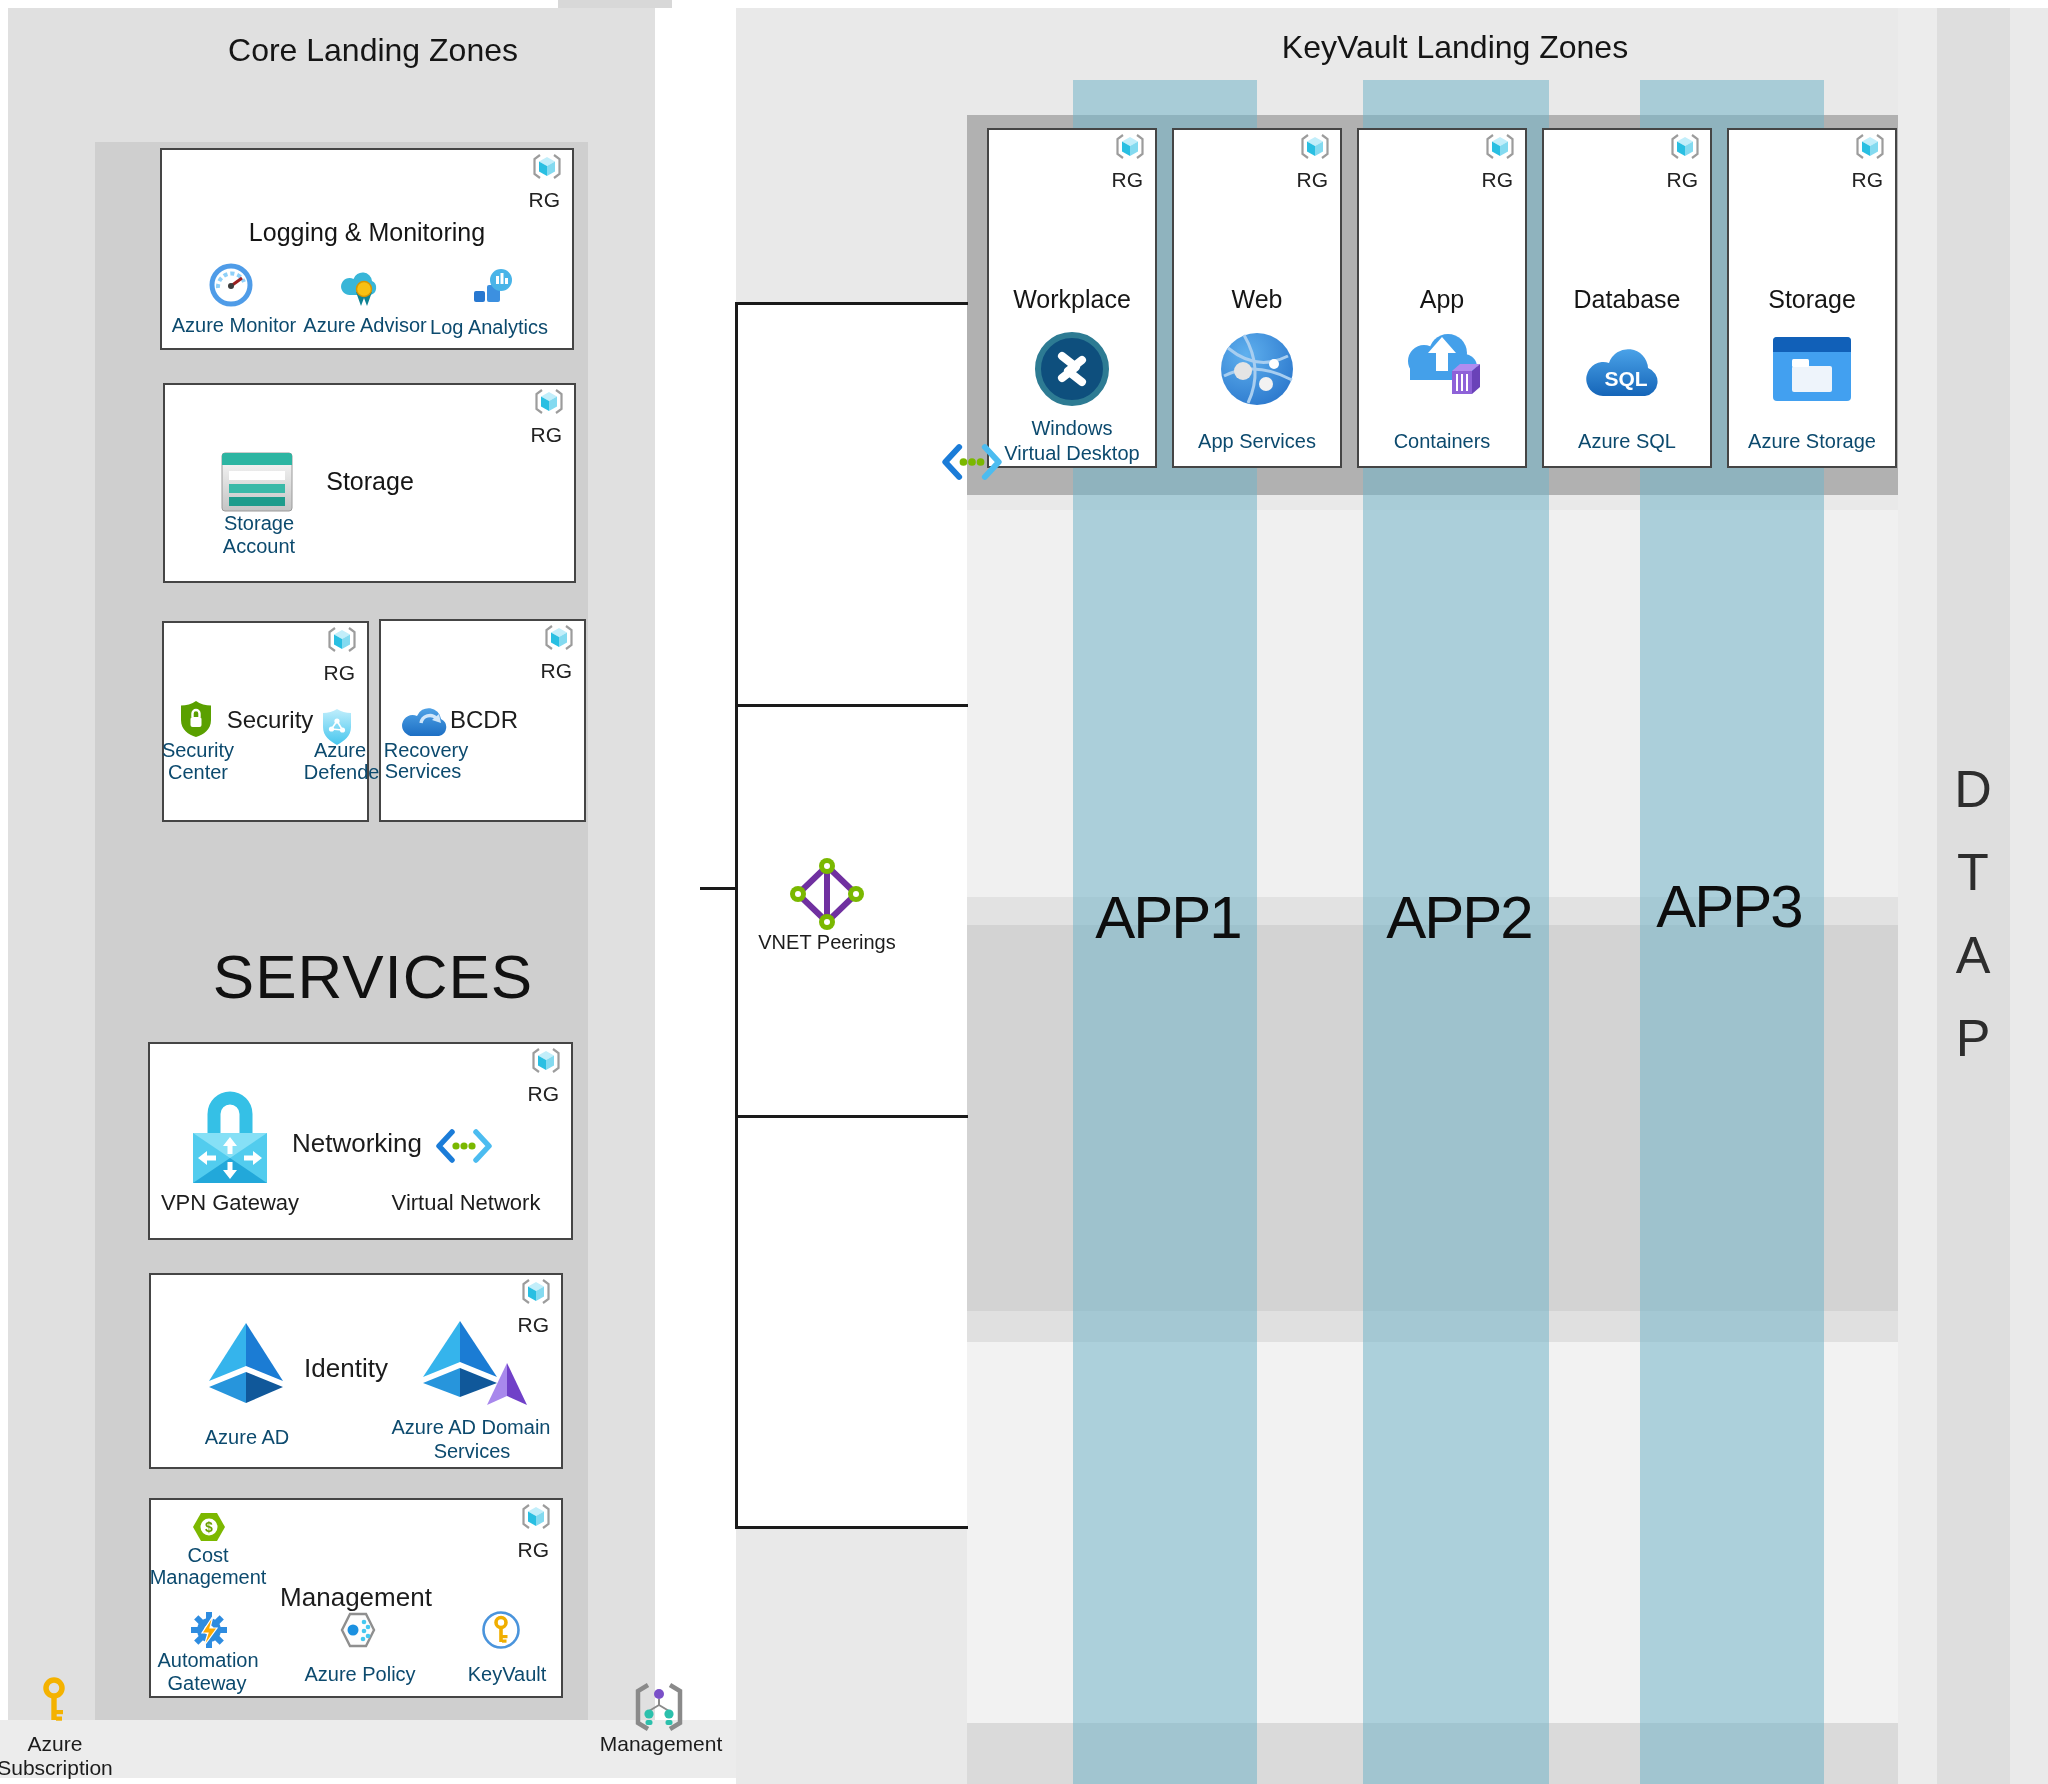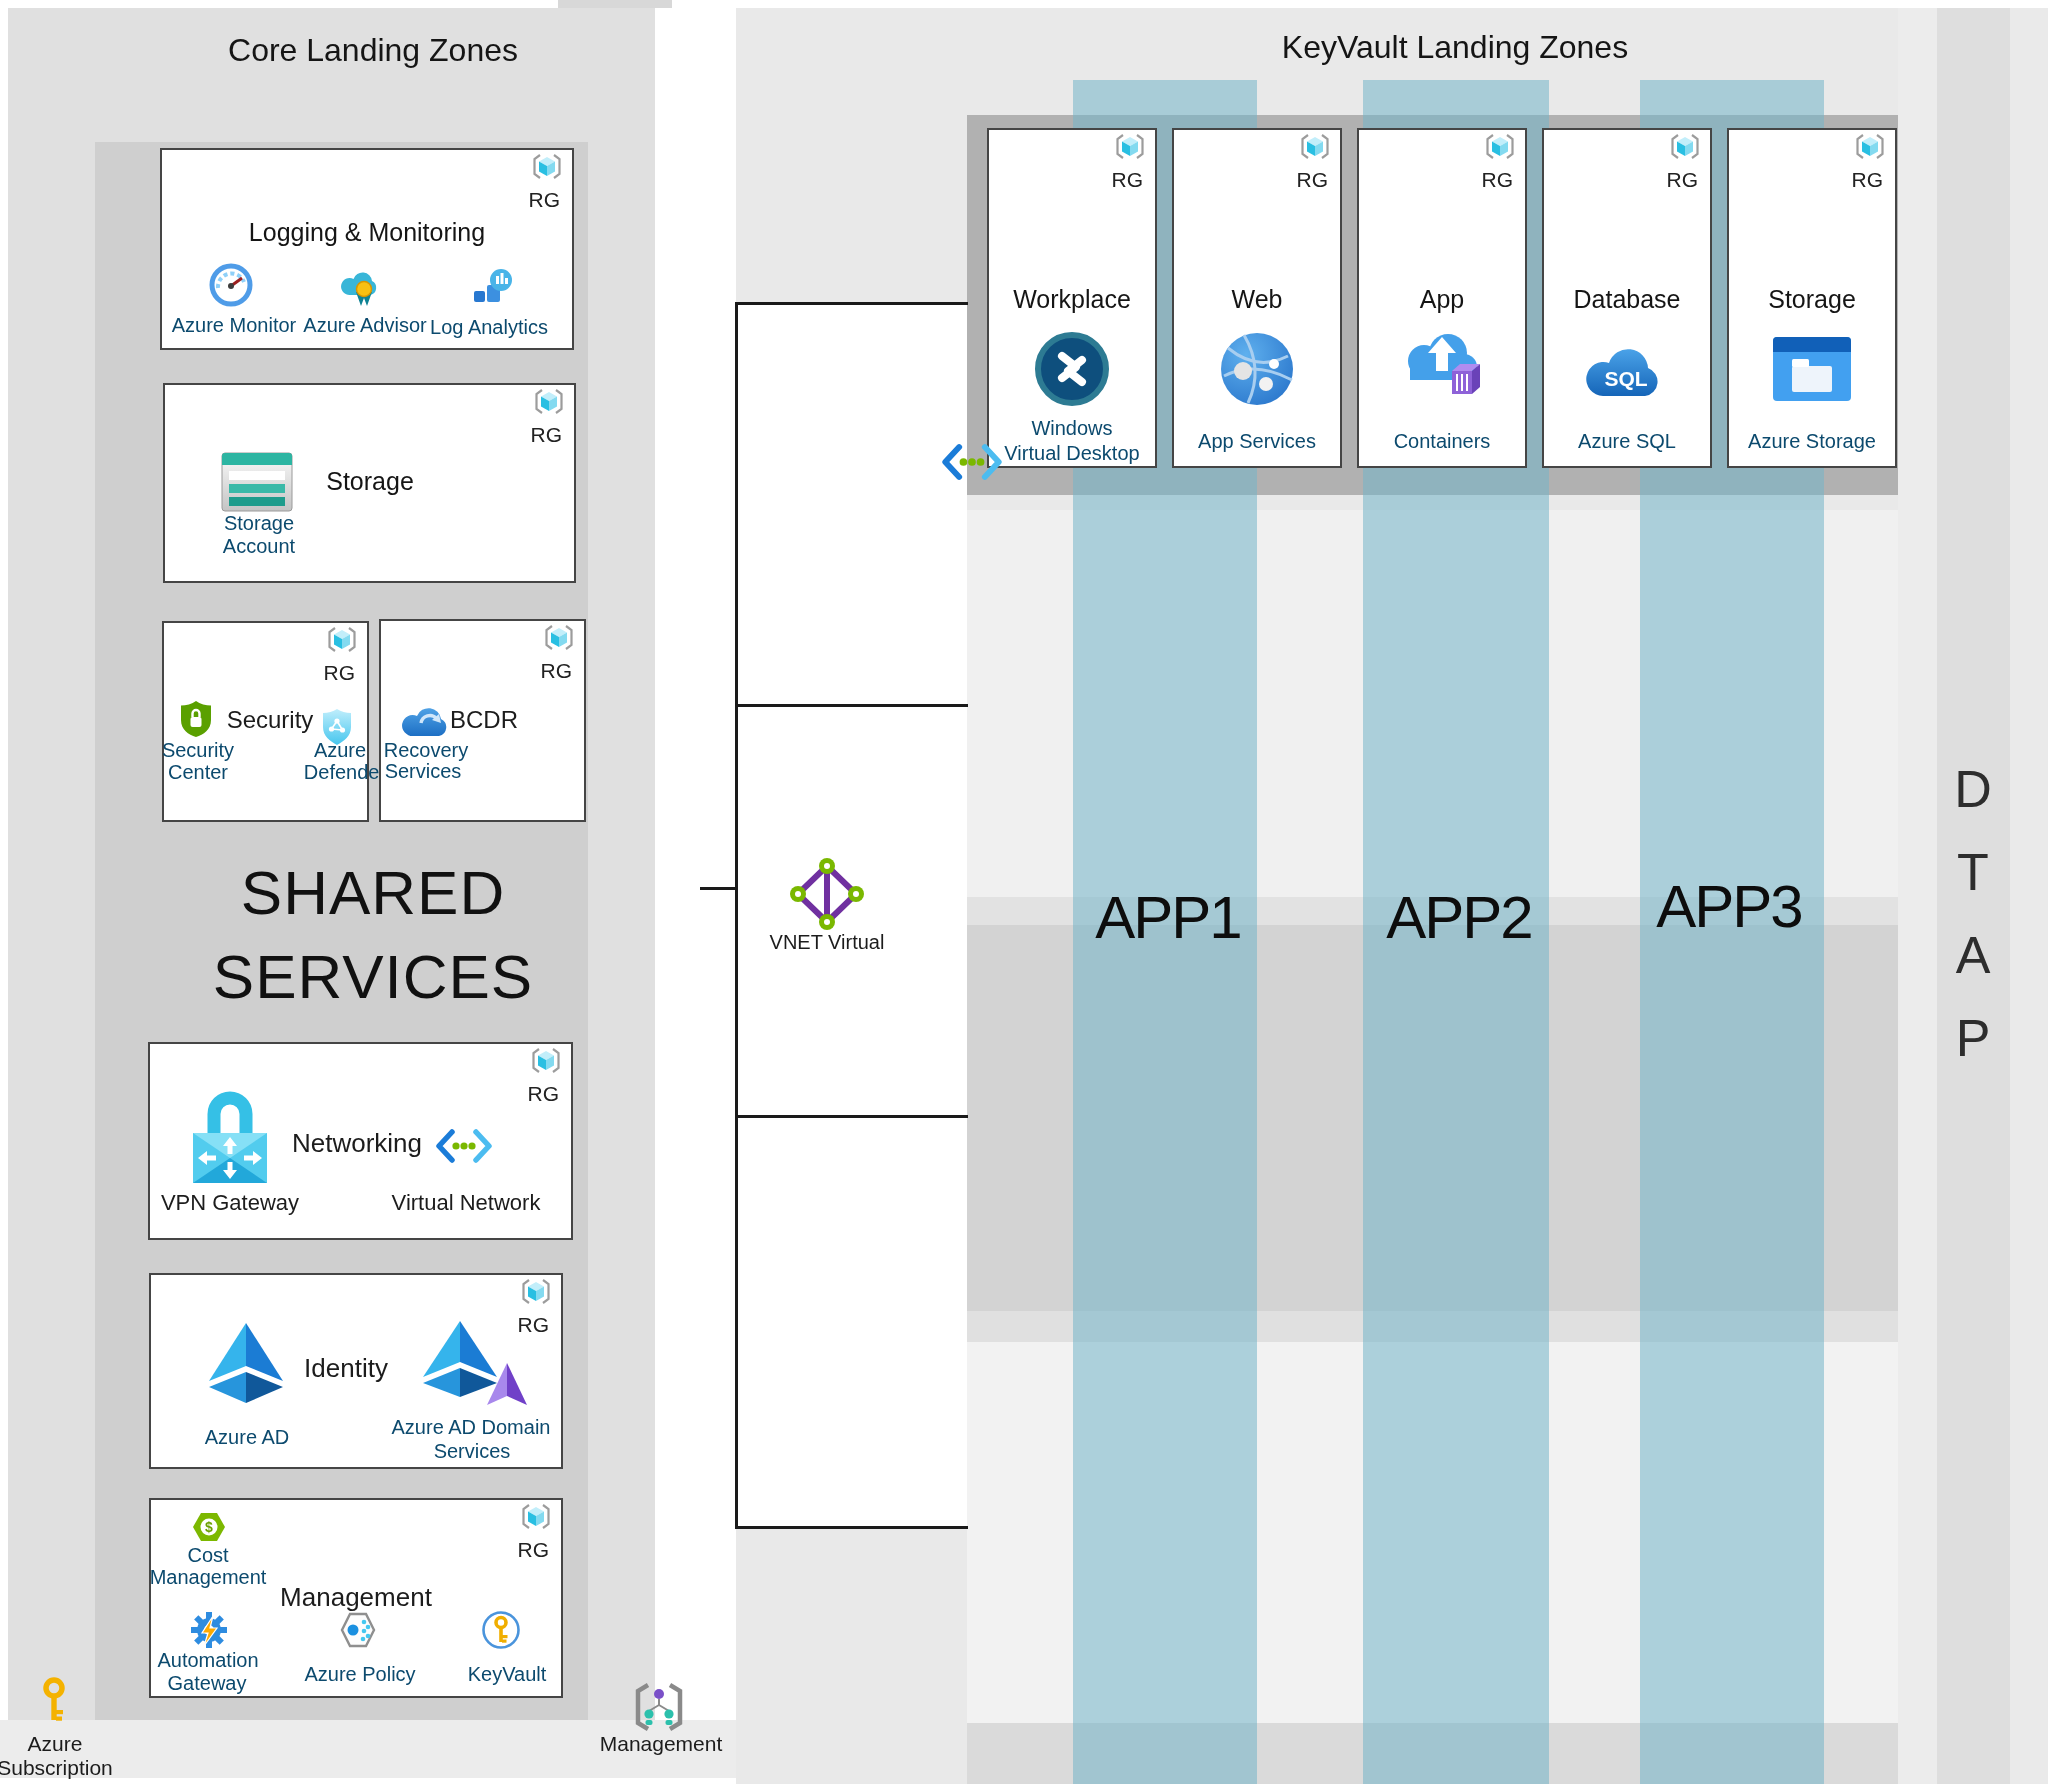--- a/index.html
+++ b/index.html
@@ -71,24 +71,23 @@
         <circle cx="67" cy="38" r="8"></circle>
         <circle cx="38" cy="66" r="8"></circle>
     </g>
     <g fill="#fff">
       <circle cx="38" cy="10" r="3"></circle>
         <circle cx="9" cy="38" r="3"></circle>
         <circle cx="67" cy="38" r="3"></circle>
         <circle cx="38" cy="66" r="3"></circle>
     </g>
   </svg>
-  <div class="lbl" style="left:827px;top:943px;font-size:20px">VNET Virtual</div>
+  <div class="lbl" style="left:827px;top:943px;font-size:20px">VNET Peerings</div>
 
   <div class="lbl ptitle" style="left:373px;top:50px">Core Landing Zones</div>
-  <div class="lbl big" style="left:373px;top:893px">SHARED</div>
   <div class="lbl big" style="left:373px;top:977px">SERVICES</div>
 
   <div class="card" style="left:160px;top:148px;width:414px;height:202px">
     <svg class="rgcube" width="30" height="27" viewBox="0 0 30 27">
       <path d="M8 2 L2.5 6 V21 L8 25" stroke="#9c9c9c" stroke-width="2.2" fill="none"></path>
       <path d="M22 2 L27.5 6 V21 L22 25" stroke="#9c9c9c" stroke-width="2.2" fill="none"></path>
       <polygon points="15,4 23,8.5 15,13 7,8.5" fill="#c2eefa"></polygon>
         <polygon points="7,8.5 15,13 15,23 7,18.5" fill="#29bfe2"></polygon>
         <polygon points="23,8.5 15,13 15,23 23,18.5" fill="#83daf0"></polygon>
     </svg>

